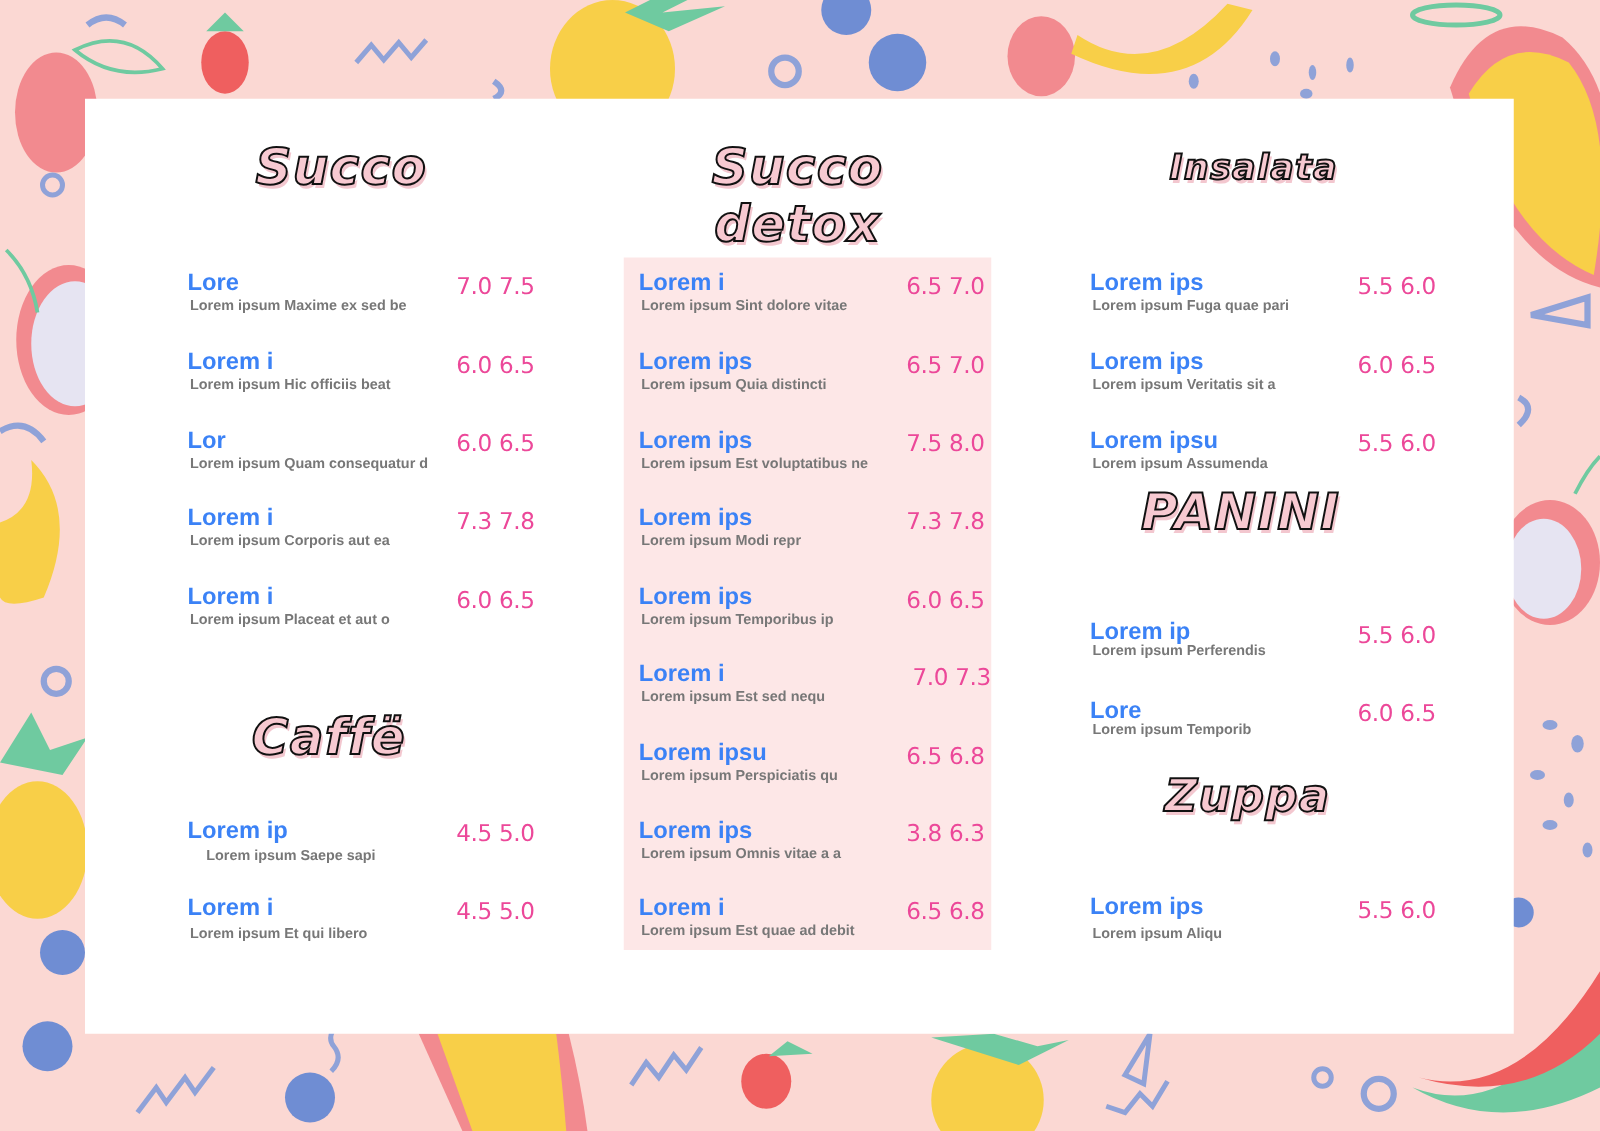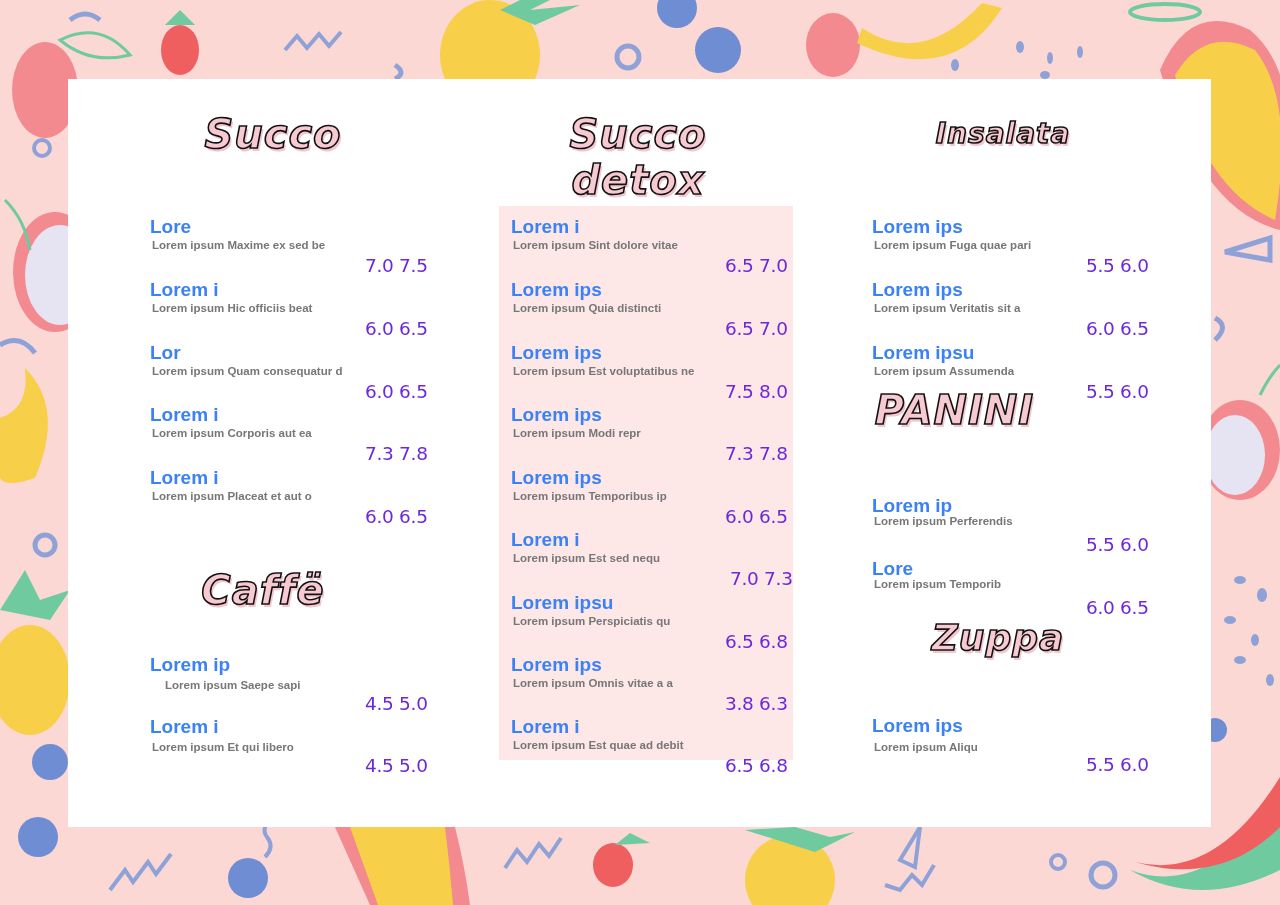--- a/index.html
+++ b/index.html
@@ -16,21 +16,21 @@
   .section-title {
     position:absolute; font-family:"DejaVu Sans", sans-serif; font-weight:bold; font-style:italic;
     color:#f7c9d1; text-align:center;
     -webkit-text-stroke:1.6px #111;
     text-shadow: 2px 3px 0 #f3c7cf;
     letter-spacing:1px;
   }
   .item { position:absolute; }
   .item-name { position:absolute; left:0; top:0; font-size:19px; font-weight:bold; color:#3b82f6; white-space:nowrap; }
   .item-desc { position:absolute; left:2px; top:23px; font-size:11.5px; font-weight:bold; color:#777; white-space:nowrap; }
-  .item-price { position:absolute; top:3px; font-size:18.5px; color:#6d28d9; font-family:"DejaVu Sans", sans-serif; white-space:nowrap; letter-spacing:-0.3px;margin-top:36px; }
+  .item-price { position:absolute; top:3px; font-size:18.5px; color:#ec4899; font-family:"DejaVu Sans", sans-serif; white-space:nowrap; letter-spacing:-0.3px; }
   .highlight { position:absolute; left:431px; top:127px; width:294px; height:554px; background:#fde7e7; }
 </style>
 </head>
 <body>
 
 <svg class="bg" width="1280" height="905" viewBox="0 0 1280 905">
 
   <g>
     <ellipse cx="45" cy="90" rx="33" ry="48" fill="#f28a8f"></ellipse>
     <path d="M60 40 q40 -20 70 15 q-40 10 -70 -15z" fill="none" stroke="#6fcaa0" stroke-width="3"></path>
@@ -226,21 +226,21 @@
     <div class="item-name">Lorem ips</div>
     <div class="item-desc">Lorem ipsum Veritatis sit a</div>
     <div class="item-price" style="left:214px;">6.0 6.5</div>
   </div>
   <div class="item" style="left:804px; top:263px;">
     <div class="item-name">Lorem ipsu</div>
     <div class="item-desc">Lorem ipsum Assumenda</div>
     <div class="item-price" style="left:214px;">5.5 6.0</div>
   </div>
 
-  <div class="section-title" style="left:804px; top:308px; width:165px; font-size:40px;">PANINI</div>
+  <div class="section-title" style="left:842px; top:308px; width:165px; font-size:40px;">PANINI</div>
 
   <div class="item" style="left:804px; top:416px;">
     <div class="item-name">Lorem ip</div>
     <div class="item-desc" style="top:20px;">Lorem ipsum Perferendis</div>
     <div class="item-price" style="left:214px;">5.5 6.0</div>
   </div>
   <div class="item" style="left:804px; top:479px;">
     <div class="item-name">Lore</div>
     <div class="item-desc" style="top:20px;">Lorem ipsum Temporib</div>
     <div class="item-price" style="left:214px;">6.0 6.5</div>

